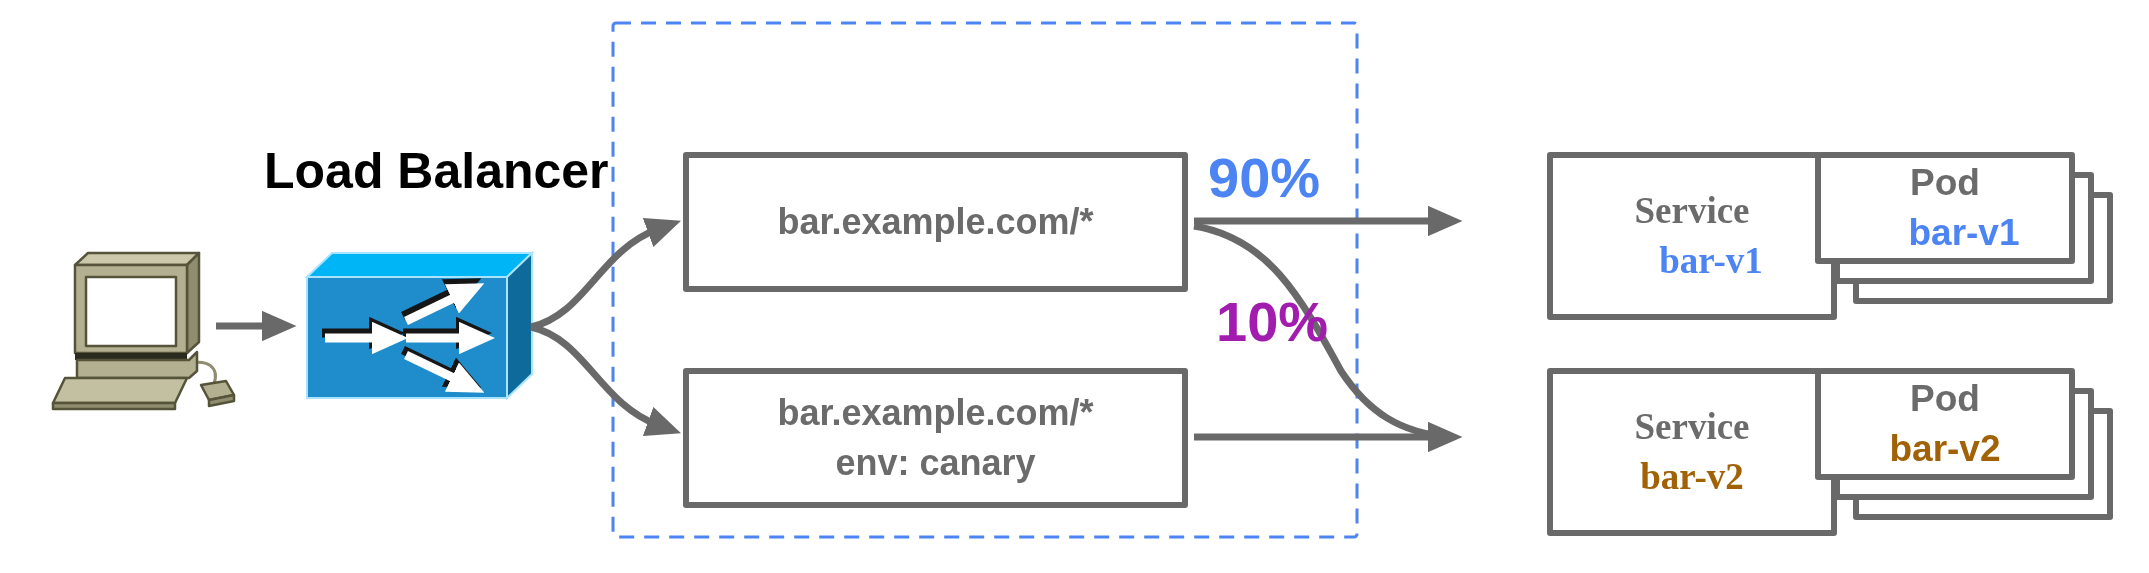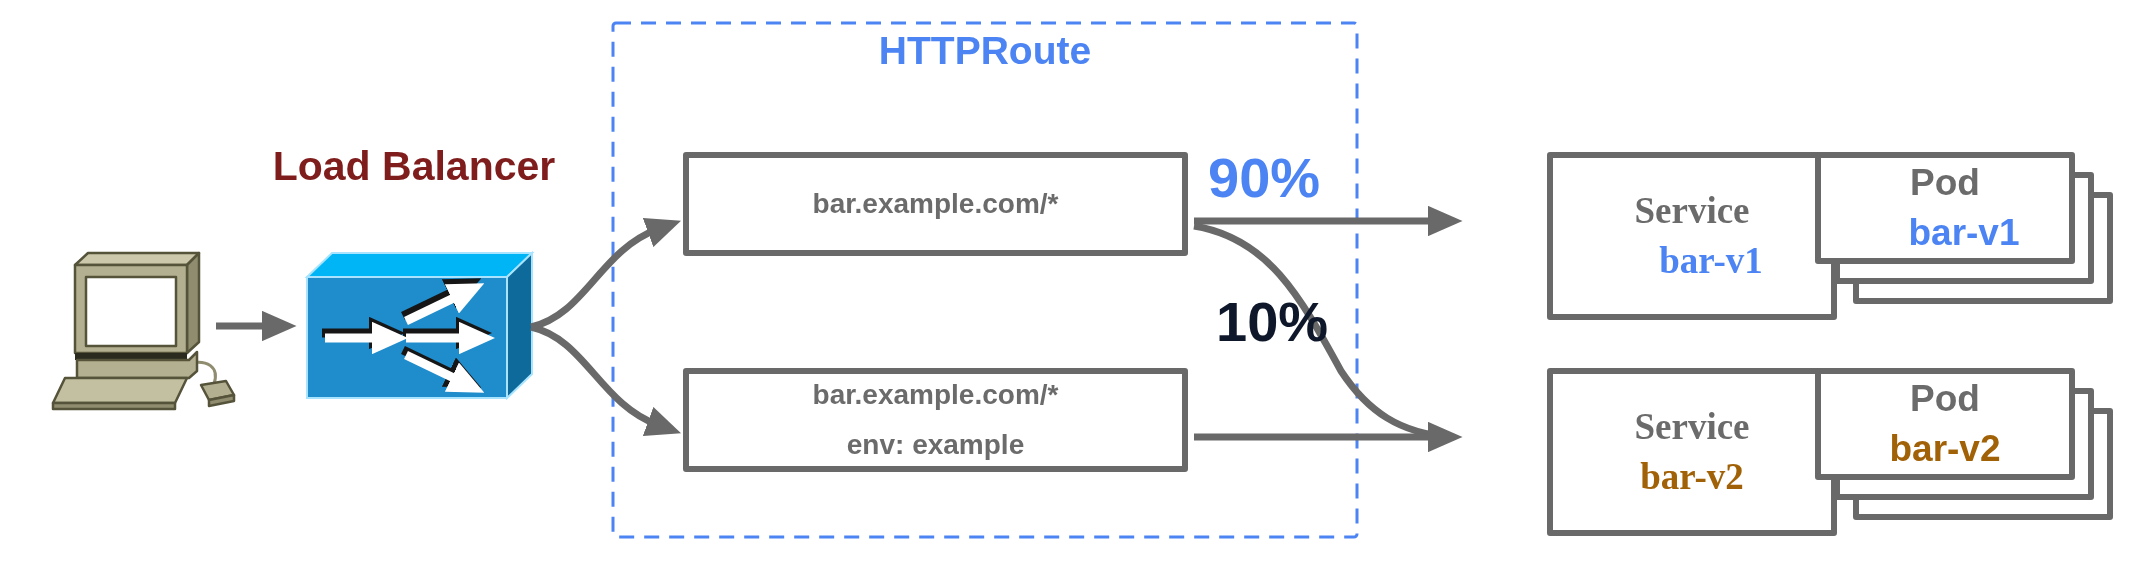--- a/index.html
+++ b/index.html
@@ -2,33 +2,33 @@
 <html><head>
 <meta charset="utf-8">
 <style>
   html,body{margin:0;padding:0;background:#ffffff;}
   .canvas{
     position:relative;width:2149px;height:573px;background:#ffffff;overflow:hidden;
     font-family:"Liberation Sans",sans-serif;
   }
   .layer{position:absolute;left:0;top:0;width:2149px;height:573px;}
   .label{position:absolute;font-weight:bold;white-space:nowrap;}
-  .lb-label{left:264px;top:146px;width:300px;text-align:center;font-size:41px;color:#7f1d1d;line-height:1;}
+  .lb-label{left:264px;top:146px;width:300px;text-align:right;font-size:50px;color:#000000;line-height:1;}
   .route-title{left:612px;top:26px;width:746px;text-align:center;font-size:39px;color:#4c84f3;line-height:50px;white-space:normal;}
   .route-title span{display:block;}
   .pct{font-size:56px;line-height:1;}
   .pct-90{left:1208px;top:150px;color:#4c84f3;}
-  .pct-10{left:1216px;top:294px;color:#0f172a;}
+  .pct-10{left:1216px;top:294px;color:#a21caf;}
   .box{
     position:absolute;box-sizing:border-box;background:#ffffff;
     border:6px solid #696969;border-radius:3px;
     display:flex;flex-direction:column;align-items:center;justify-content:center;
     font-weight:bold;color:#6b6b6b;text-align:center;
   }
-  .match{left:683px;width:505px;height:104px;font-size:28px;line-height:50px;text-align:center;}
+  .match{left:683px;width:505px;height:140px;font-size:36px;line-height:50px;text-align:center;}
   .match-v1{top:152px;}
   .match-canary{top:368px;}
   .node{width:290px;height:168px;font-size:37px;line-height:50px;left:1547px;font-family:Liberation Serif, serif;}
   .svc-v1{top:152px;}
   .svc-v2{top:368px;}
   .pod-card{width:260px;height:112px;font-size:37px;line-height:50px;}
   .pod1-c1{left:1815px;top:152px;z-index:3;}
   .pod1-c2{left:1834px;top:172px;z-index:2;}
   .pod1-c3{left:1853px;top:192px;z-index:1;}
   .pod2-c1{left:1815px;top:368px;z-index:3;}
@@ -102,29 +102,28 @@
 
     <path d="M 1194,437 H 1438" stroke="#696969" stroke-width="7" fill="none" marker-end="url(#gah)"></path>
 
     <path d="M 1757,221 H 1786" stroke="#696969" stroke-width="7" fill="none" marker-end="url(#gah)"></path>
     <path d="M 1757,437 H 1786" stroke="#696969" stroke-width="7" fill="none" marker-end="url(#gah)"></path>
   </svg>
 
   <div class="label lb-label">Load Balancer</div>
 
   <div class="label route-title">
-    <span>HTTPRoute</span>
   </div>
 
   <div class="box match match-v1">
     <span>bar.example.com/*</span>
   </div>
   <div class="box match match-canary">
     <span>bar.example.com/*</span>
-    <span>env: example</span>
+    <span>env: canary</span>
   </div>
 
   <div class="label pct pct-90">90%</div>
   <div class="label pct pct-10">10%</div>
 
   <div class="box node svc-v1">
     <span>Service</span>
     <span class="name-blue">bar-v1</span>
   </div>
   <div class="box node svc-v2">

